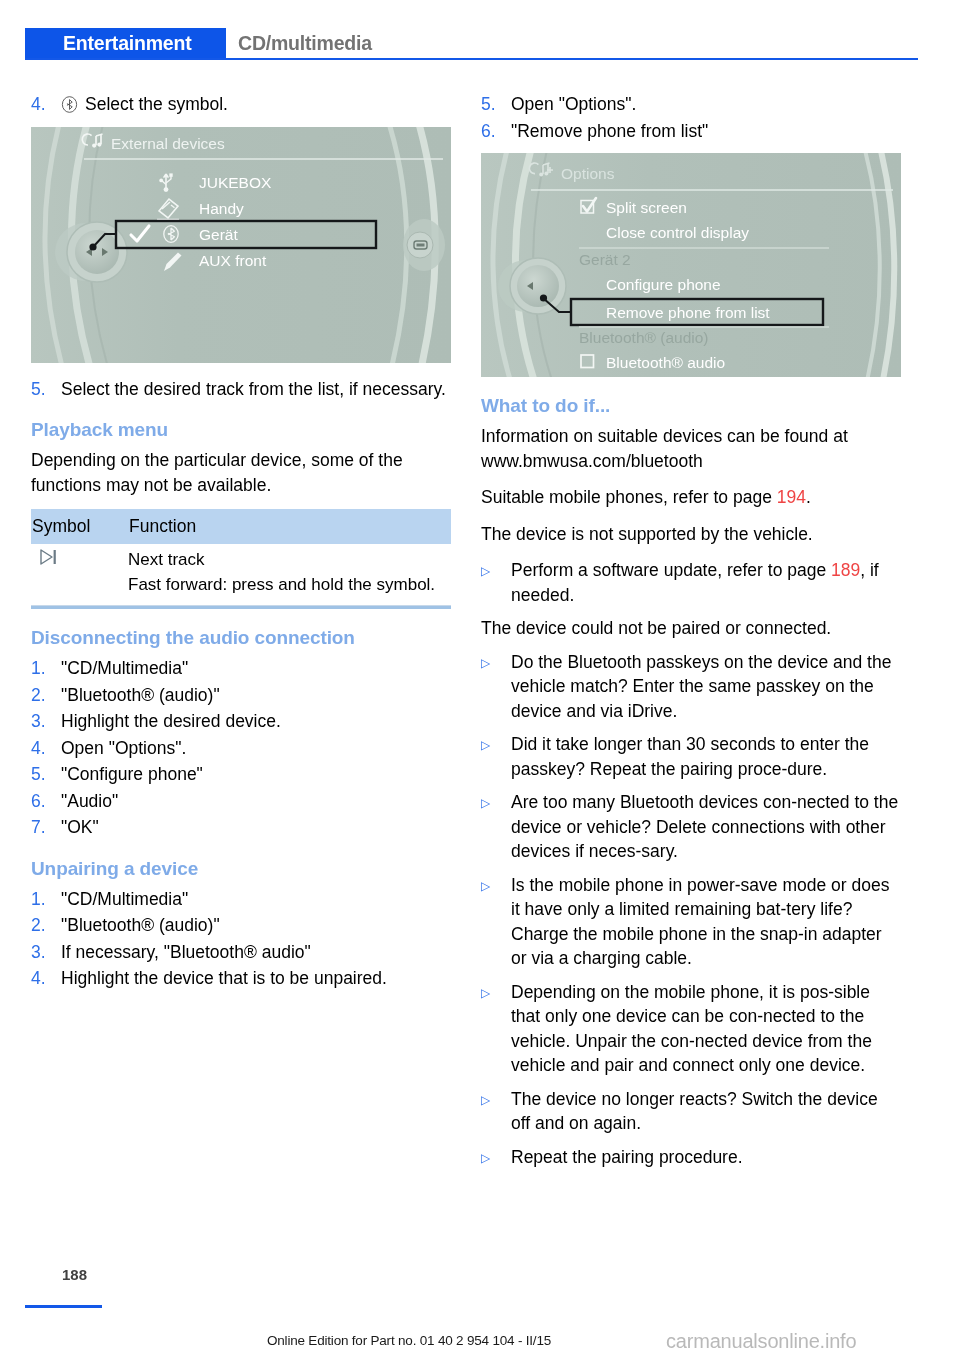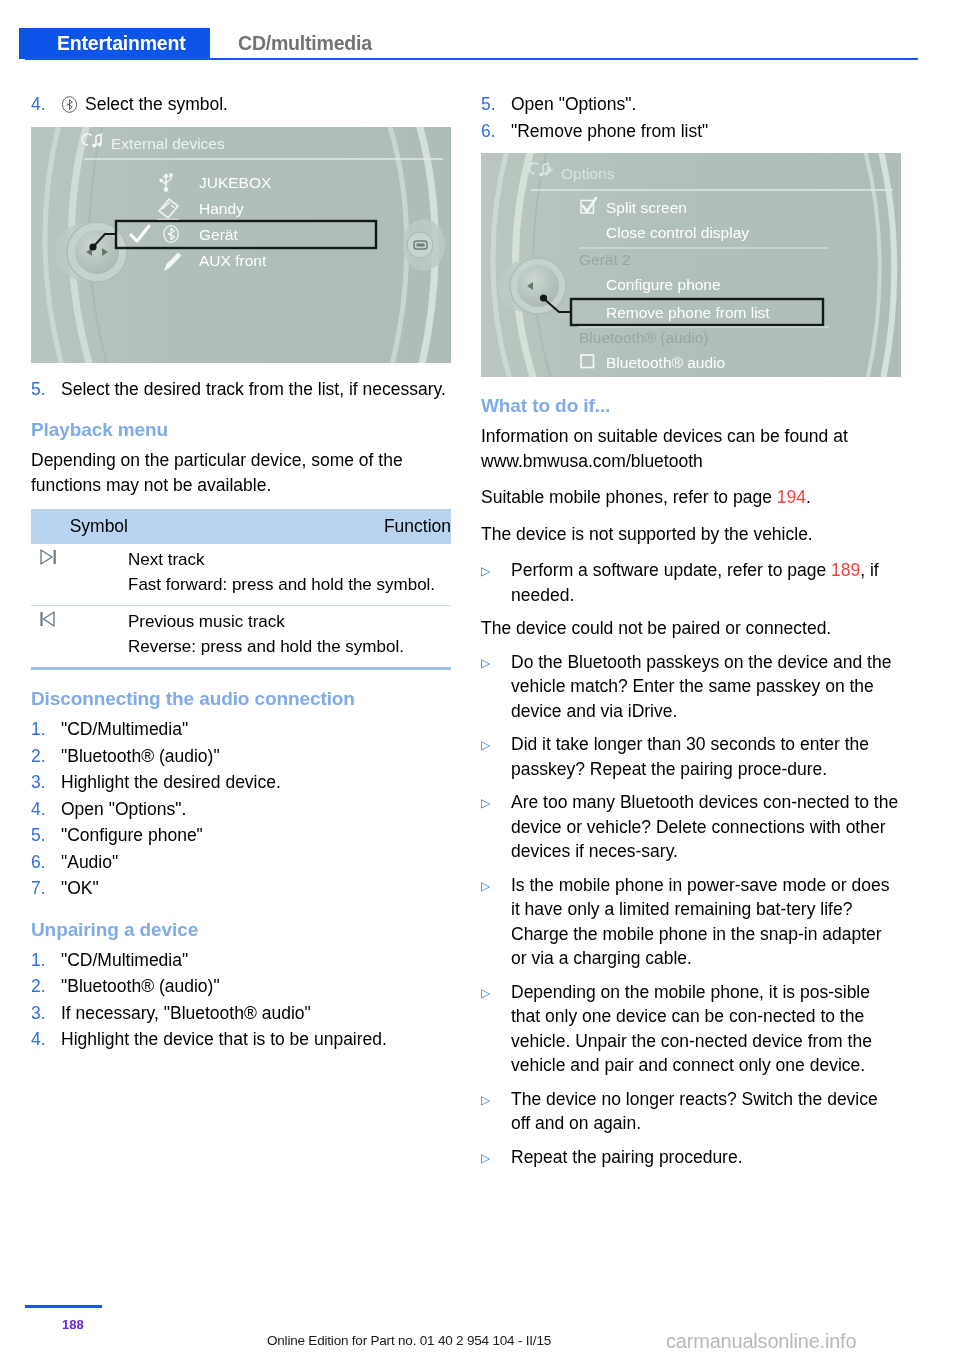--- a/index.html
+++ b/index.html
@@ -25,27 +25,27 @@
   }
   .header-rule {
     position: absolute;
     left: 25px; top: 58px;
     width: 893px;
     height: 2px;
     background: #1358e8;
   }
   .tab-active {
     position: absolute;
-    left: 19px; top: 28px;
+    left: 25px; top: 28px;
     height: 31px;
     background: #0d55e8;
     color: #ffffff;
     font-size: 19.5px;
     font-weight: bold;
-    padding: 0 24px 0 38px;
+    padding: 0 34px 0 38px;
     line-height: 31px;
     box-sizing: border-box;
     letter-spacing: -0.2px;
   }
   .tab-inactive {
     position: absolute;
     left: 238px; top: 28px;
     height: 31px;
     color: #737373;
     font-size: 19.5px;
@@ -145,21 +145,21 @@
   
   .tbl {
     width: 420px;
     border-collapse: collapse;
     margin-top: 4px;
   }
   .tbl thead th {
     background: #b9d4f0;
     font-size: 17.5px;
     font-weight: normal;
-    text-align: right;
+    text-align: left;
     padding: 6px 0 7px 1px;
     line-height: 22px;
   }
   .tbl thead th.c-sym { width: 90px; }
   .tbl td {
     font-size: 17px;
     line-height: 24.5px;
     vertical-align: top;
     padding: 4px 0 8px 0;
     border-bottom: 1px solid #c6d8ea;
@@ -179,24 +179,24 @@
 
   
   .footer-rule {
     position: absolute;
     left: 25px; top: 1305px;
     width: 77px; height: 3px;
     background: #1358e8;
   }
   .folio {
     position: absolute;
-    left: 62px; top: 1317px;
-    font-size: 13px;
+    left: 62px; top: 1266px;
+    font-size: 15px;
     font-weight: bold;
-    color: #6d28d9;
+    color: #404040;
   }
   .edition {
     position: absolute;
     left: 267px; top: 1333px;
     font-size: 13.5px;
     color: #1a1a1a;
     letter-spacing: -0.2px;
   }
   .watermark {
     position: absolute;
@@ -330,34 +330,20 @@
               <path d="M3 2 L14 9 L3 16 Z" fill="none" stroke="#6b7b86" stroke-width="1.4" stroke-linejoin="round"></path>
               <rect x="15.6" y="2" width="2.2" height="14" fill="#6b7b86"></rect>
             </svg>
           </span>
         </td>
         <td>
           <div>Next track</div>
           <div>Fast forward: press and hold the symbol.</div>
         </td>
       </tr>
-      <tr class="last">
-        <td class="c-sym">
-          <span class="sym-ico">
-            <svg viewBox="0 0 26 18" width="26" height="18">
-              <rect x="2.4" y="2" width="2.2" height="14" fill="#6b7b86"></rect>
-              <path d="M16 2 L5.4 9 L16 16 Z" fill="none" stroke="#6b7b86" stroke-width="1.4" stroke-linejoin="round"></path>
-            </svg>
-          </span>
-        </td>
-        <td>
-          <div>Previous music track</div>
-          <div>Reverse: press and hold the symbol.</div>
-        </td>
-      </tr>
     </tbody>
   </table>
   <div class="tbl-endrule"></div>
 
   <div class="heading">Disconnecting the audio connection</div>
   <ul class="steps">
     <li class="step">
         <span class="step-num">1.</span>
         <span class="step-body">"CD/Multimedia"</span>
       </li>

